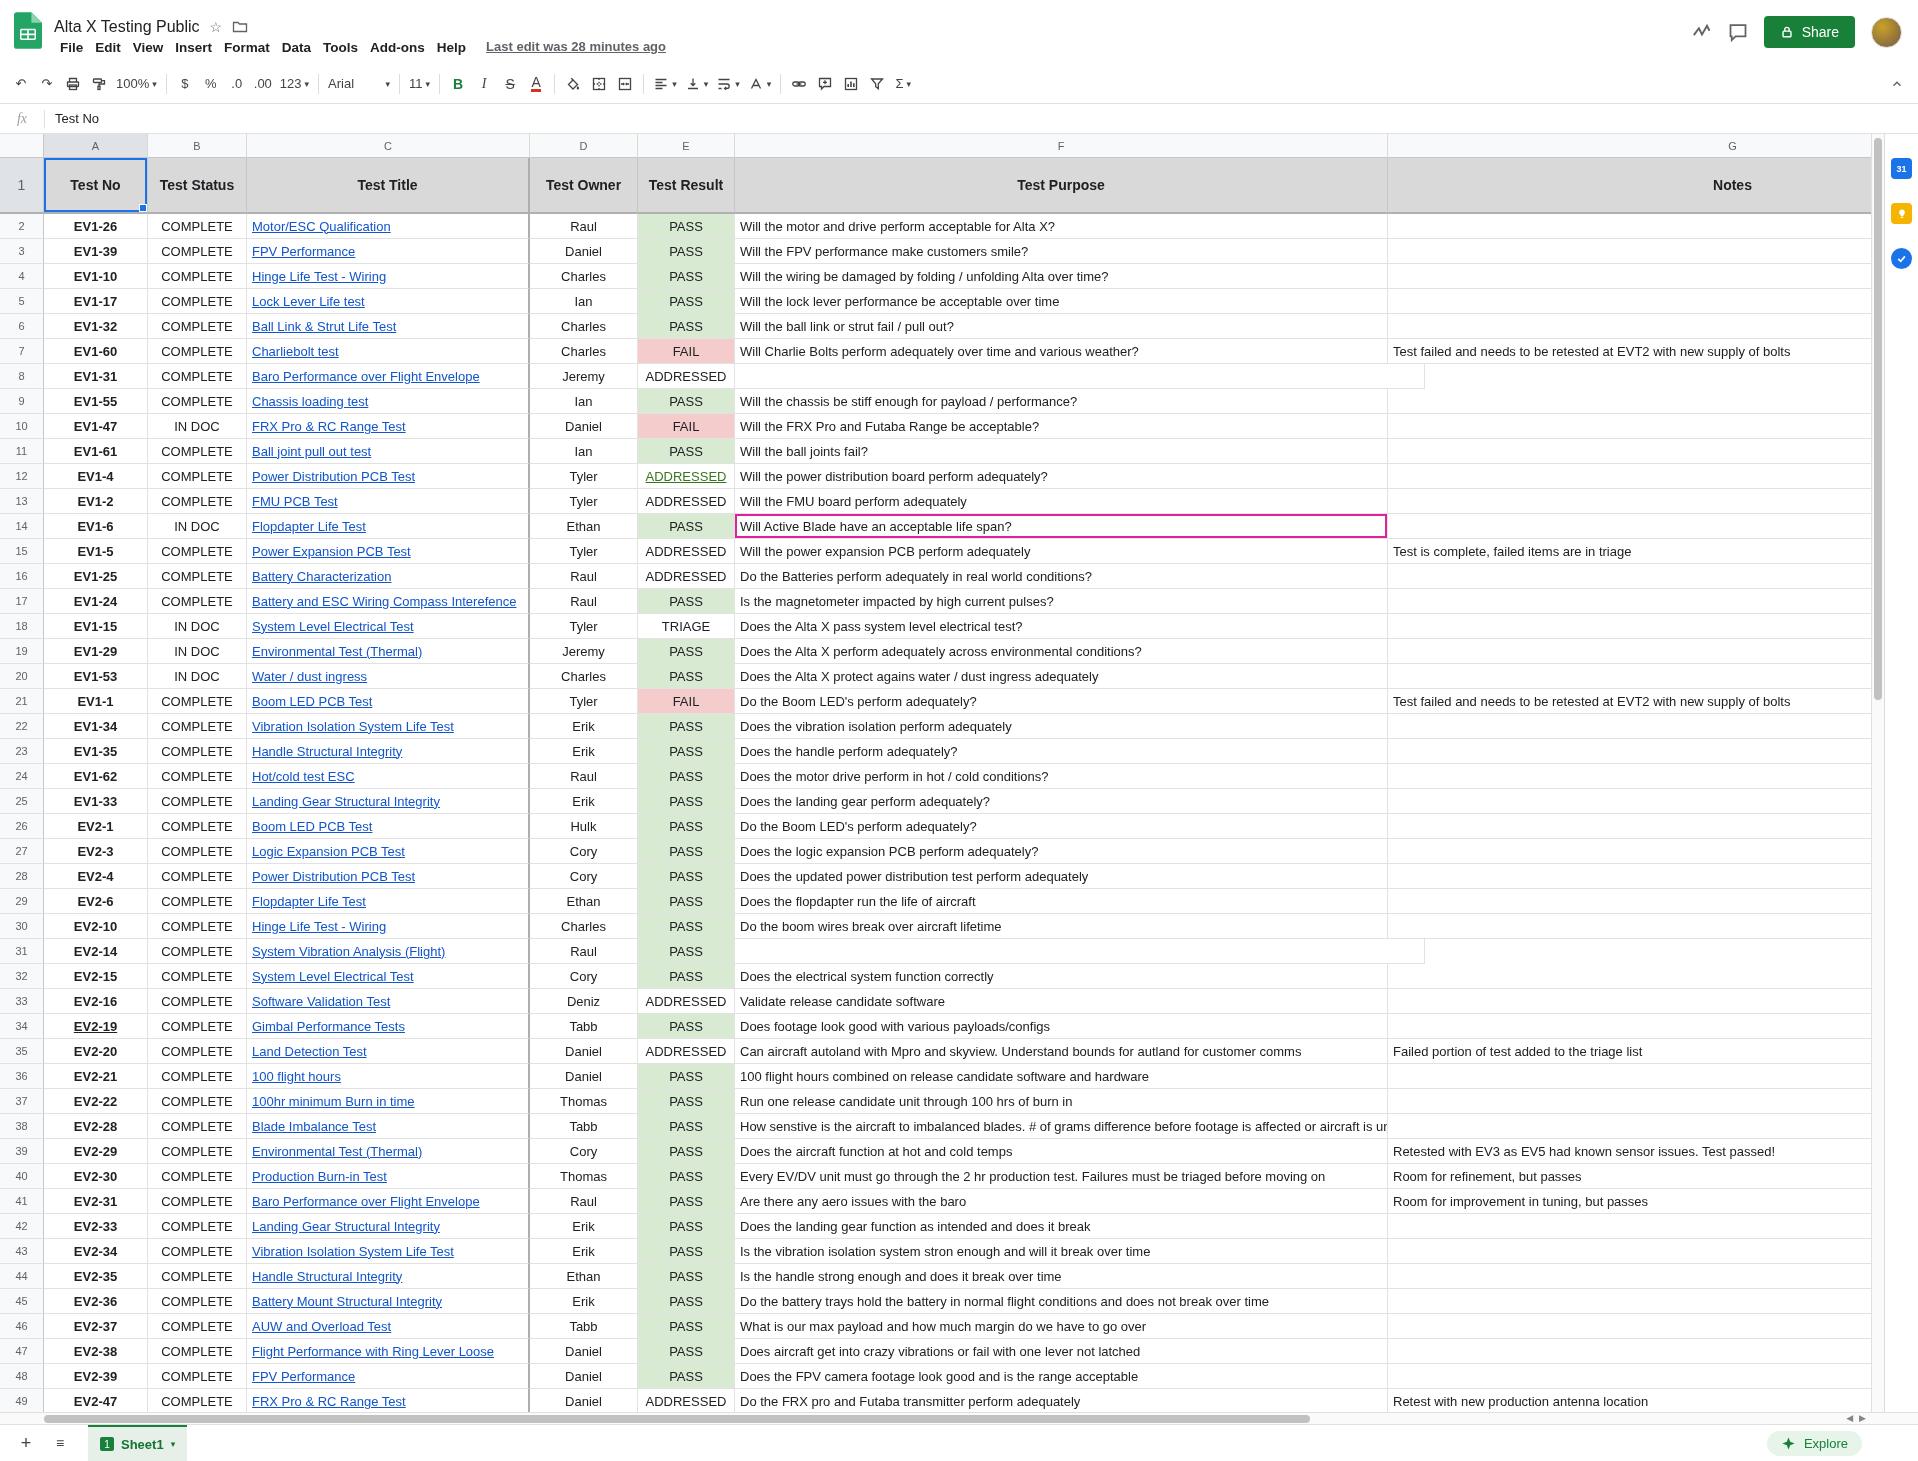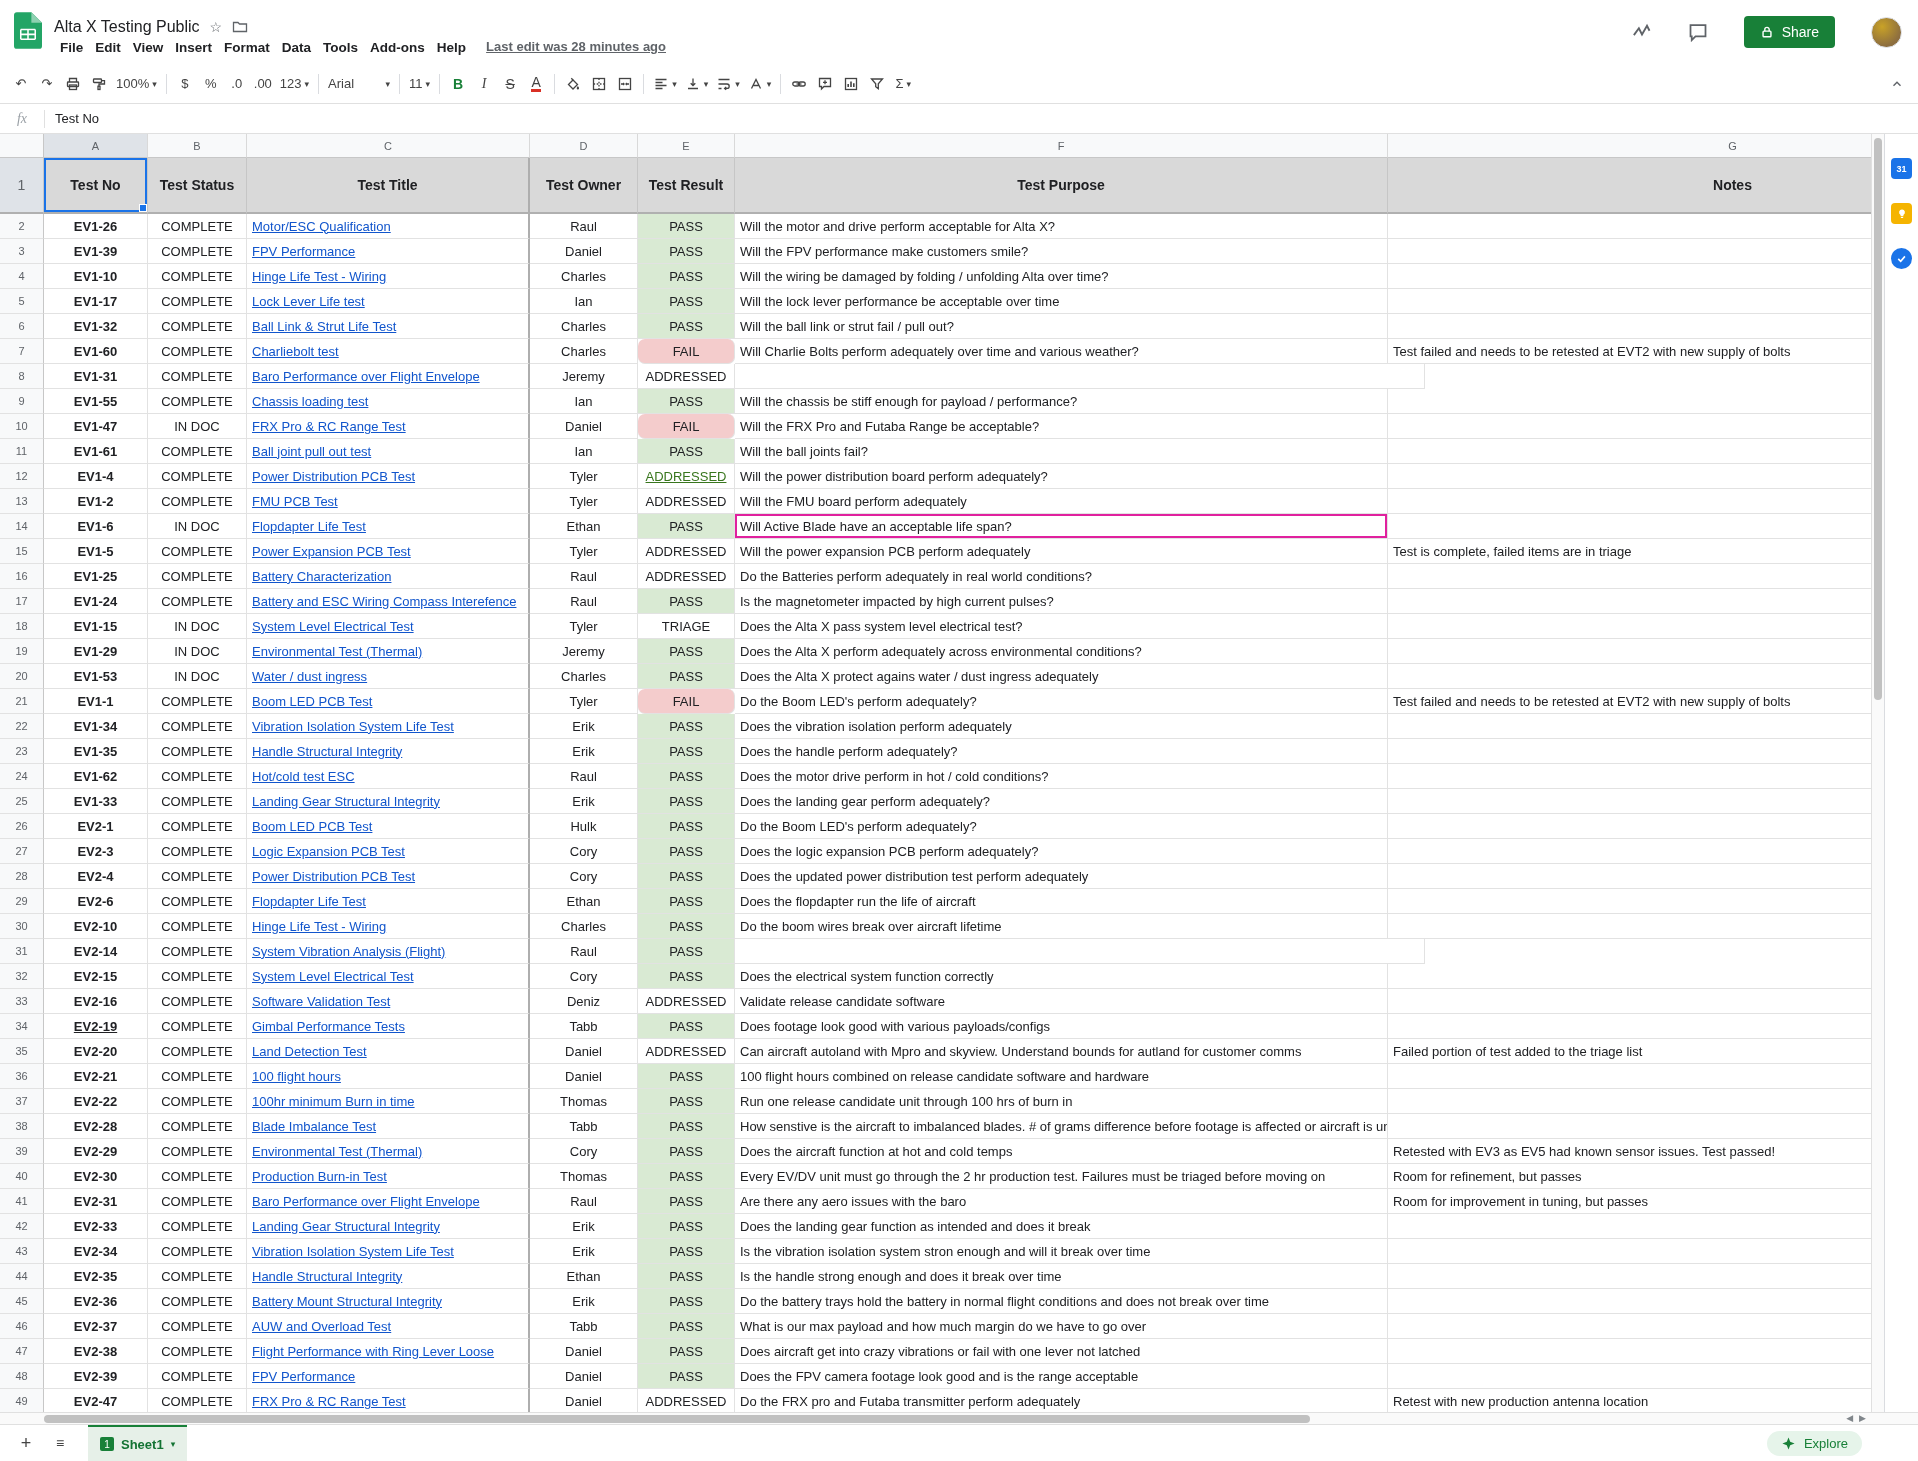--- a/index.html
+++ b/index.html
@@ -10,21 +10,21 @@
   
   .topbar { height: 64px; display: flex; align-items: center; padding: 0 16px 0 14px; background: #fff; flex: none; }
   .logo { flex: none; margin-right: 12px; }
   .title-block { flex: 1; min-width: 0; margin-top: 9px; }
   .title-row { display: flex; align-items: center; gap: 10px; }
   .doc-title { font-size: 16px; color: #202124; }
   .title-ic { color: #5f6368; font-size: 14px; display: flex; align-items: center; }
   .menus { display: flex; align-items: flex-start; margin-top: 3px; font-weight: bold; }
   .menu-item { font-size: 13.5px; color: #202124; padding: 1px 6px; border-radius: 3px; cursor: default; }
   .last-edit { font-size: 13px; color: #5f6368; text-decoration: underline; margin-left: 14px; white-space: nowrap; }
-  .top-actions { display: flex; align-items: center; gap: 36px; flex: none; }
+  .top-actions { display: flex; align-items: center; gap: 16px; flex: none; }
   .icon-btn { color: #5f6368; display: flex; align-items: center; }
   .share-btn { display: flex; align-items: center; gap: 8px; background: var(--green, #188038); color: #fff; font-size: 14px; padding: 8px 16px; border-radius: 4px; }
   .avatar { width: 31px; height: 31px; border-radius: 50%; background: radial-gradient(circle at 35% 30%, #c9a227, #8d6e3f 70%); border: 1px solid #dadce0; }
 
   
   .toolbar { height: 40px; flex: none; display: flex; align-items: center; padding: 0 8px; border-bottom: 1px solid #e0e0e0; background: #fff; }
   .tb { min-width: 26px; height: 26px; display: flex; align-items: center; justify-content: center; border-radius: 3px; color: #444; font-size: 13px; padding: 0 4px; white-space: nowrap; }
   .tb svg { display: block; }
   .tb-sep { width: 1px; height: 20px; background: #dadce0; margin: 0 5px; flex: none; }
   .caret { font-size: 9px; color: #444; margin-left: 3px; }
@@ -57,21 +57,21 @@
   .ca, .cb, .cd, .ce { justify-content: center; }
   .ca span { font-weight: bold; }
   .cc, .cf, .cg { justify-content: flex-start; }
   .hrow .cell { background: var(--hdr, #d9d9d9); font-weight: bold; justify-content: center; font-size: 14px; border-right: 1px solid #c6c6c6; border-bottom: 2px solid #b0b0b0; }
   .hrow .num { background: #dfe3e8; font-weight: normal; border-right: 1px solid #c7c7c7; }
   .cell.freeze { border-right: 2px solid #aeaeae; }
   .lnk { color: var(--link, #1155cc); text-decoration: underline; }
   .glnk { color: var(--glink, #38761d); text-decoration: underline; }
   .und span { text-decoration: underline; }
   .pass { background: var(--pass, #d9ead3); }
-  .fail { background: var(--fail, #f4cccc); border-radius: 7px; }
+  .fail { background: var(--fail, #f4cccc); }
   .collab { box-shadow: inset 0 0 0 2px var(--collab, #e0219e); z-index: 2; }
   .sel { box-shadow: inset 0 0 0 2px var(--sel, #1a73e8); z-index: 3; }
   .sel::after { content: ""; position: absolute; right: 0; bottom: 0; width: 6px; height: 6px; background: var(--sel, #1a73e8); border: 1px solid #fff; }
 
   
   .vscroll { width: 13px; flex: none; background: #fafafa; border-left: 1px solid #e0e0e0; position: relative; }
   .vthumb { position: absolute; top: 4px; left: 2px; width: 8px; height: 44%; background: #c1c1c1; border-radius: 4px; }
   .side-rail { width: 34px; flex: none; background: #fff; border-left: 1px solid #dadce0; display: flex; flex-direction: column; align-items: center; padding-top: 24px; gap: 24px; }
   .rail-ic { width: 21px; height: 21px; border-radius: 4px; display: flex; align-items: center; justify-content: center; flex: none; }
   .rail-cal { background: #1a73e8; color: #fff; font-size: 9px; font-weight: bold; }

